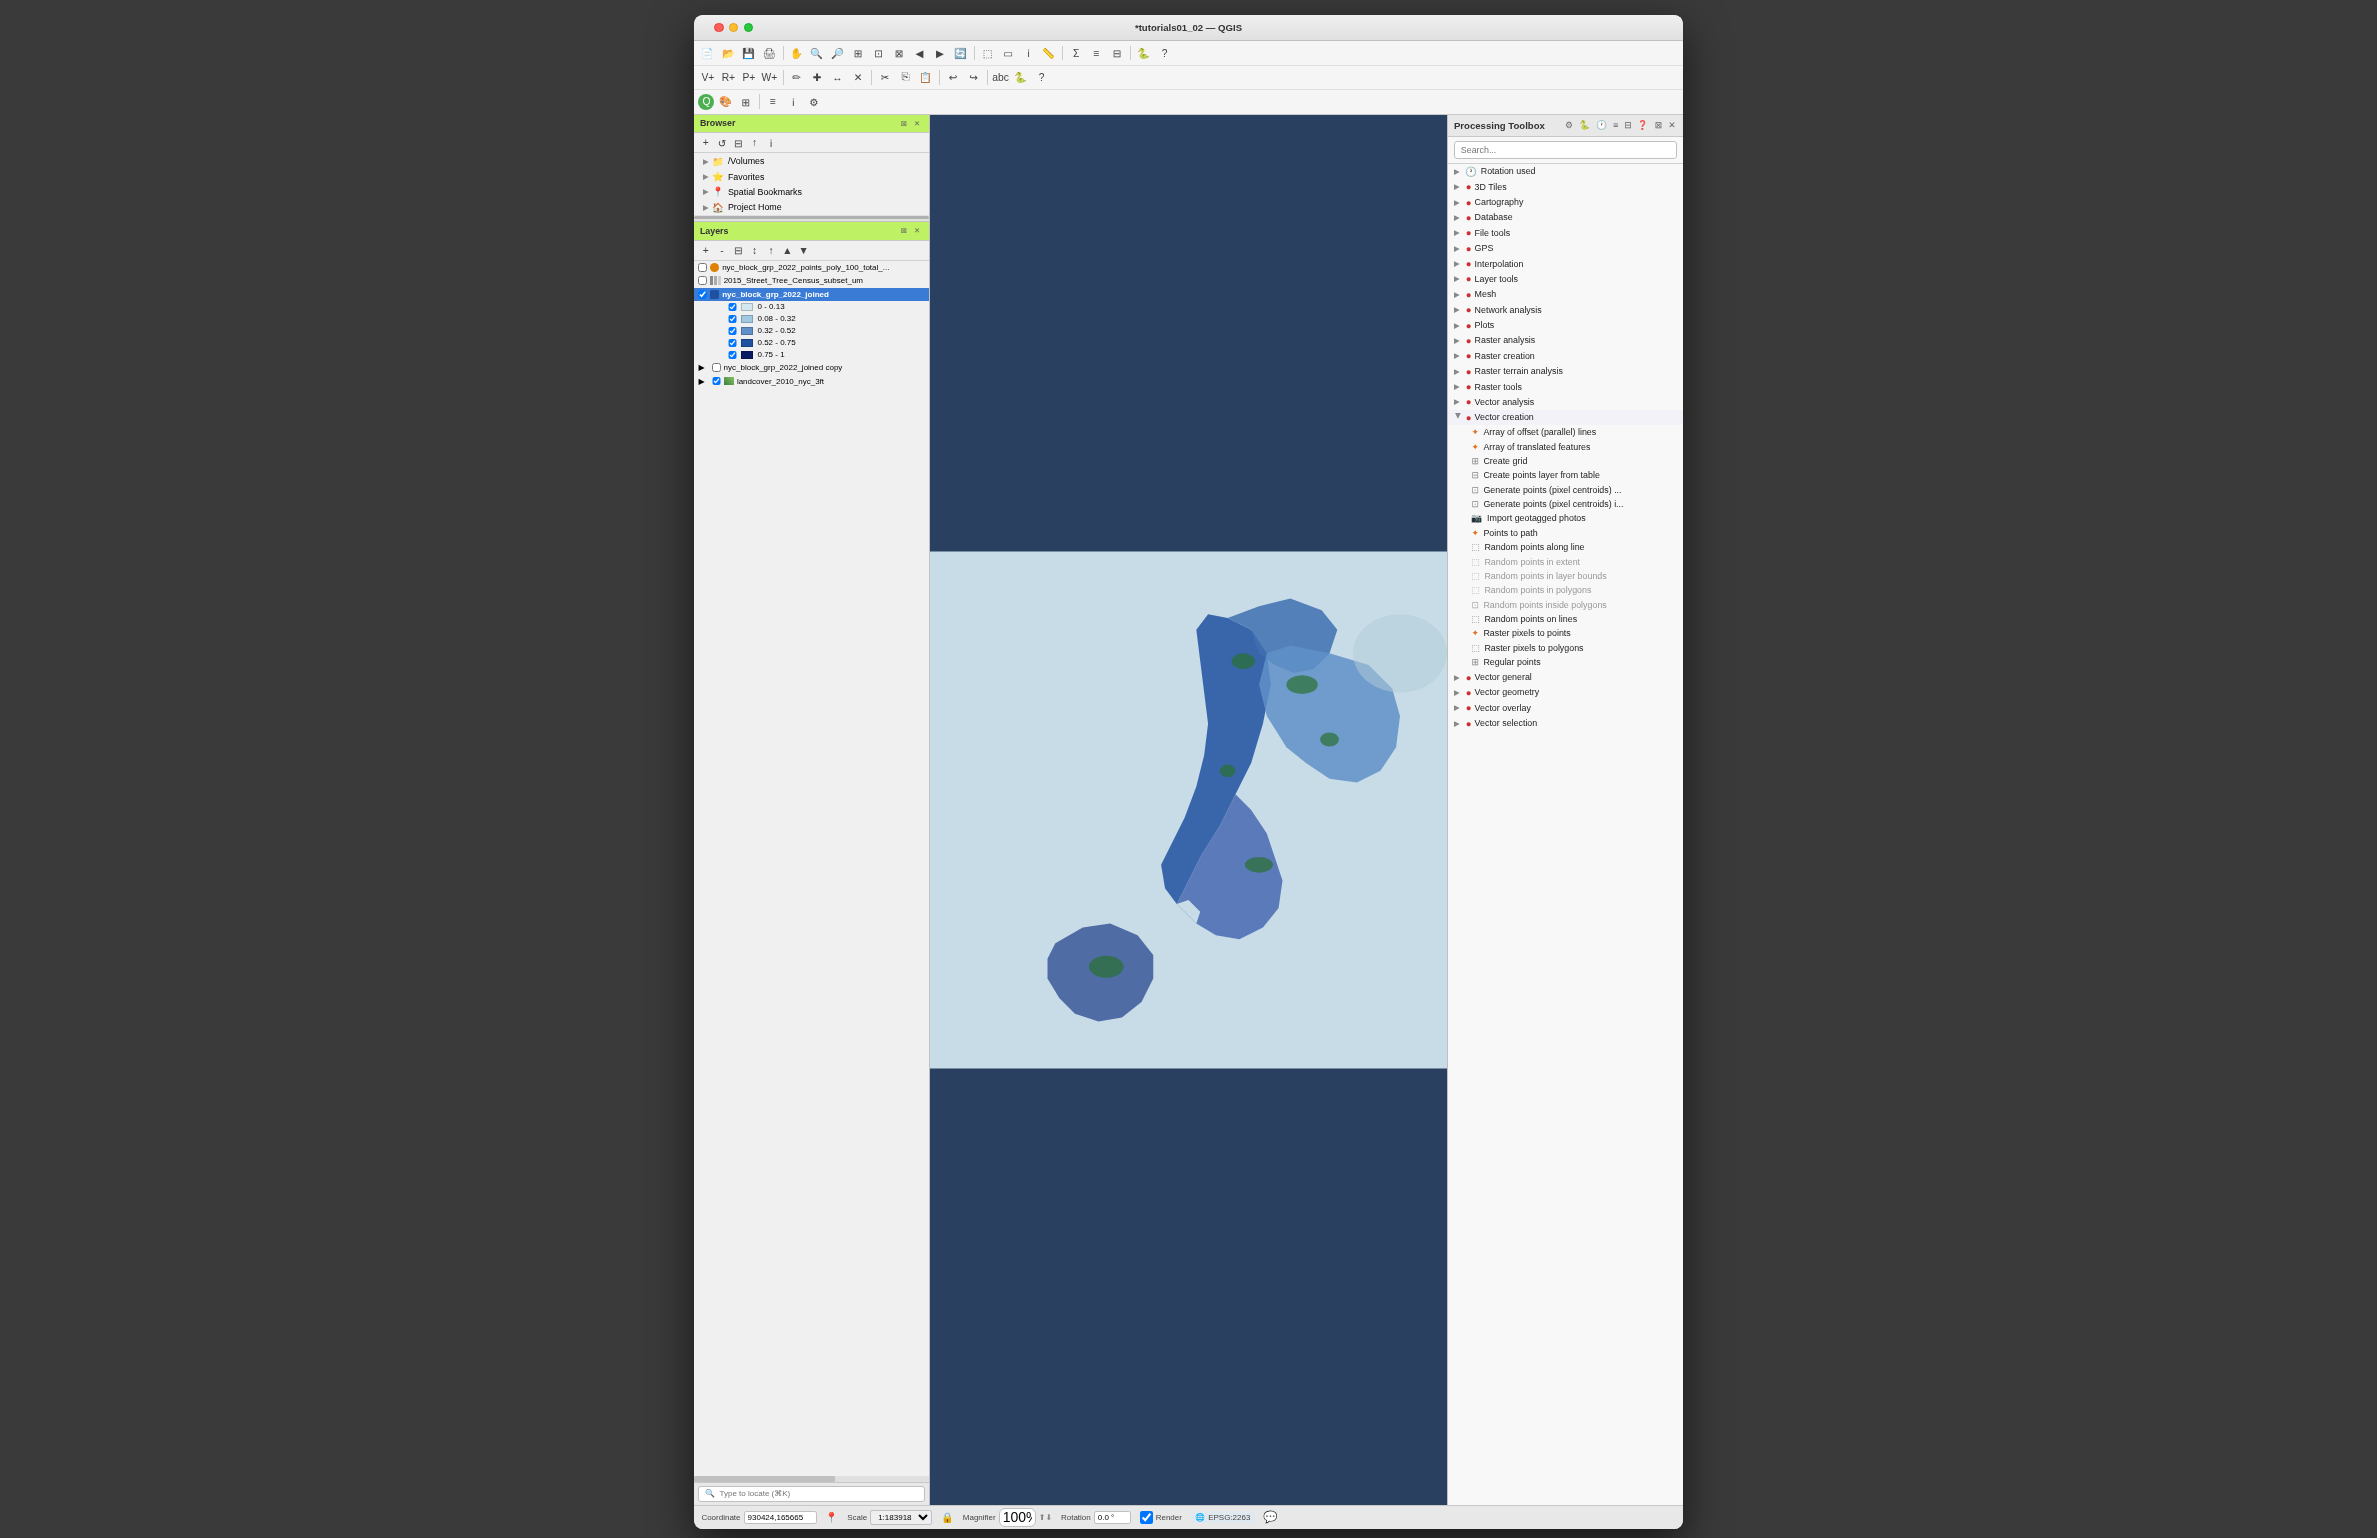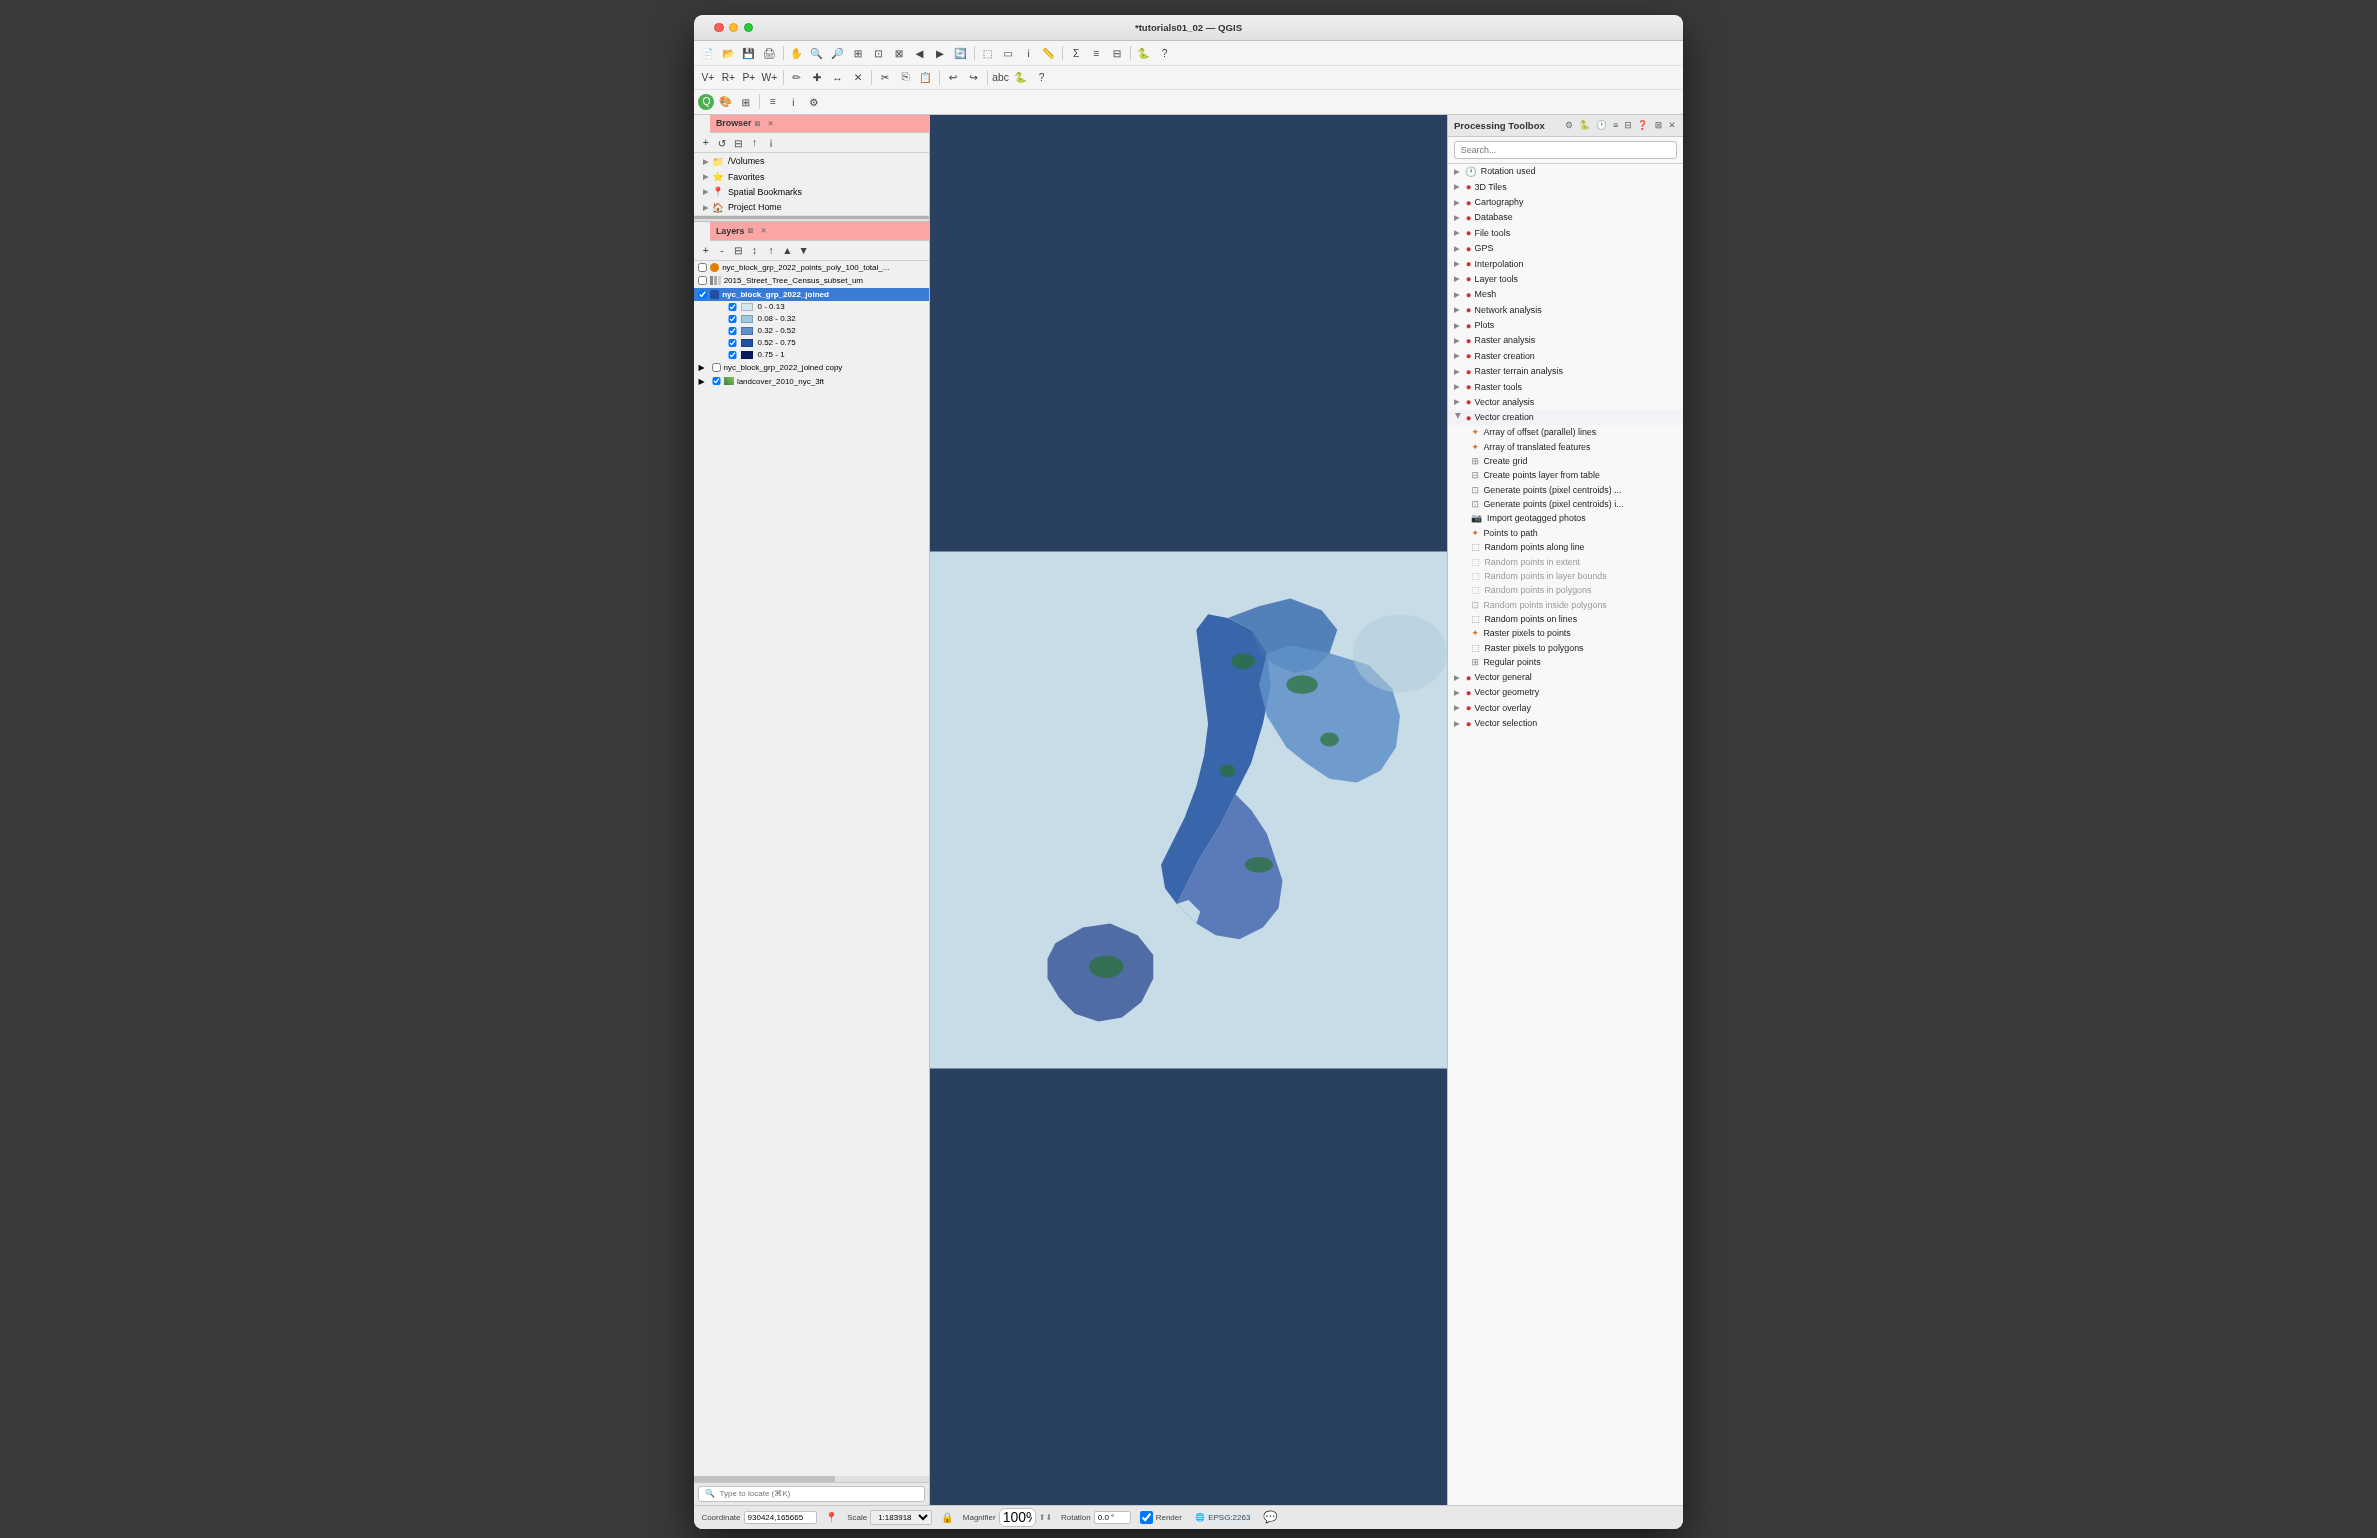--- a/index.html
+++ b/index.html
@@ -53,22 +53,22 @@
     }
     .toolbar-sep { width: 0.7px; height: 14.8px; background: #ccc; margin: 0 2.2px; }
     .main-area {
       display: flex; height: calc(100vh - 148px); min-height: 502px;
     }
     .left-panel {
       width: 236px; min-width: 236px; background: #f0f0f0;
       border-right: 0.7px solid #c0c0c0; display: flex; flex-direction: column;
     }
     .panel-header {
-      background: #fca5a5; border-bottom: 0.7px solid #c8c8c8;
-      padding: 3px 5.9px; display: flex; align-items: center;  margin-left: 16px;
+      background: #bef264; border-bottom: 0.7px solid #c8c8c8;
+      padding: 3px 5.9px; display: flex; align-items: center; justify-content: space-between;
     }
     .panel-title { font-weight: 600; font-size: 8.9px; color: #333; }
     .panel-controls { display: flex; gap: 1.5px; }
     .panel-ctrl-btn {
       width: 11.8px; height: 11.8px; font-size: 7.4px; display: flex; align-items: center;
       justify-content: center; cursor: pointer; color: #666;
     }
     .browser-toolbar {
       display: flex; align-items: center; gap: 1.5px; padding: 2.2px 4.4px;
       border-bottom: 0.7px solid #d0d0d0;

